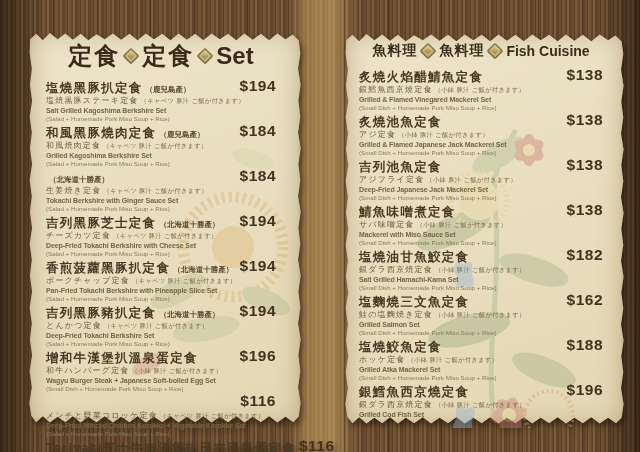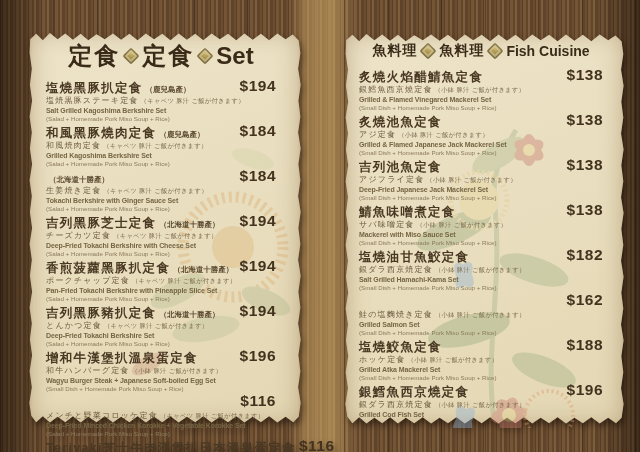--- a/index.html
+++ b/index.html
@@ -278,20 +278,21 @@
       <span class="i-price">$182</span>
     </div>
     <div class="i-jp">
       <span>銀ダラ西京焼定食</span><span class="i-jp-note">（小鉢 豚汁 ご飯が付きます）</span>
     </div>
     <div class="i-en">Salt Grilled Hamachi-Kama Set</div>
     <div class="i-en-note">(Small Dish + Homemade Pork Miso Soup + Rice)</div>
   </div>
           <div class="row">
     <div class="row-head">
+      <span class="i-name">塩麴燒三文魚定食</span>
       <span class="i-origin"></span>
       <span class="i-price">$162</span>
     </div>
     <div class="i-jp">
       <span>鮭の塩麴焼き定食</span><span class="i-jp-note">（小鉢 豚汁 ご飯が付きます）</span>
     </div>
     <div class="i-en">Grilled Salmon Set</div>
     <div class="i-en-note">(Small Dish + Homemade Pork Miso Soup + Rice)</div>
   </div>
           <div class="row">

